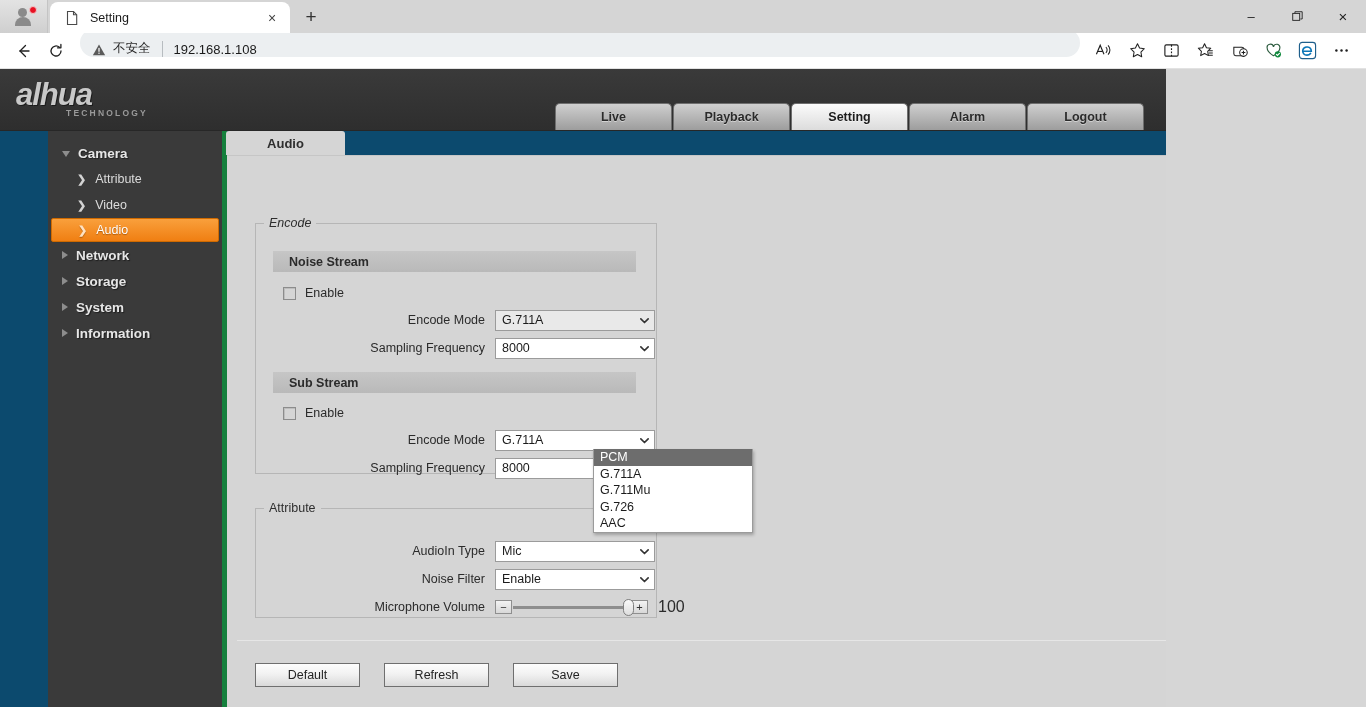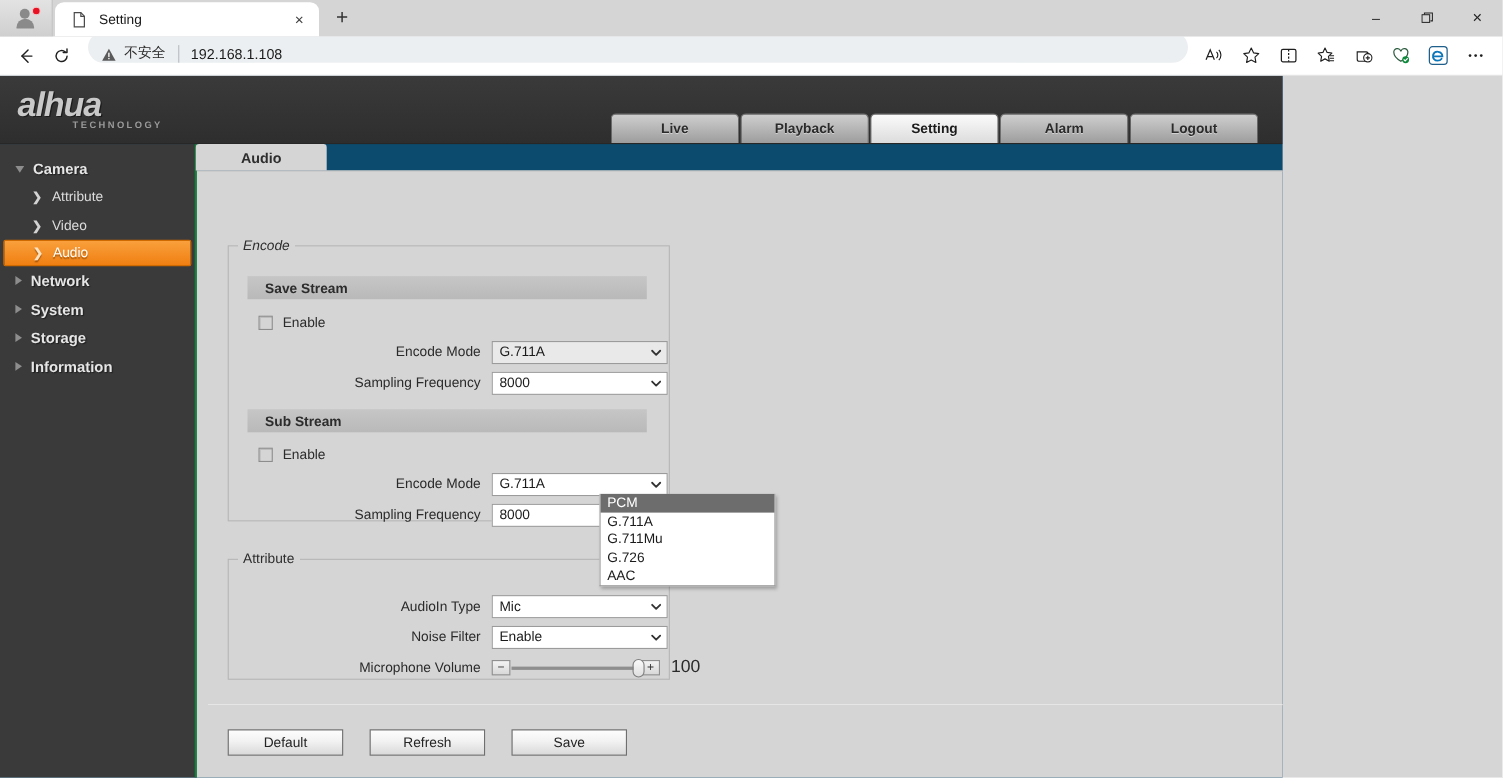--- a/index.html
+++ b/index.html
@@ -206,21 +206,22 @@
     color: #1c1c1c;
   }
 
   .body-row { display: flex; height: 576px; }
 
   .sidebar {
     width: 179px;
     background: #3a3a3a;
     padding-top: 9px;
     flex: 0 0 179px;
-    border-right: 2px solid #15803d;
+    border-right: 5px solid #15803d;
+    margin-left: 48px;
   }
   .side-group {
     height: 26px;
     display: flex; align-items: center;
     padding-left: 14px;
     font-size: 13.5px;
     font-weight: bold;
     color: #e6e6e6;
     text-shadow: 1px 1px 1px #1e1e1e;
   }
@@ -596,44 +597,44 @@
         <div class="side-sub active">
           <span class="chev">❯</span>
           <span>Audio</span>
         </div>
         <div class="side-group">
           <span class="tri tri-right"></span>
           <span>Network</span>
         </div>
         <div class="side-group">
           <span class="tri tri-right"></span>
-          <span>System</span>
+          <span>Storage</span>
         </div>
         <div class="side-group">
           <span class="tri tri-right"></span>
-          <span>Storage</span>
+          <span>System</span>
         </div>
         <div class="side-group">
           <span class="tri tri-right"></span>
           <span>Information</span>
         </div>
       </div>
 
       <div class="content">
         <div class="tabstrip">
           <div class="content-tab">Audio</div>
         </div>
 
         <div class="panel">
 
           <fieldset class="box" id="encode-box">
             <legend>Encode</legend>
           </fieldset>
 
-          <div class="stream-head" style="left:46px; top:95px;">Save Stream</div>
+          <div class="stream-head" style="left:46px; top:95px;">Noise Stream</div>
 
           <div class="row" style="left:56px; top:126px;">
             <span class="cb"></span>
             <span class="cb-label">Enable</span>
           </div>
 
           <div class="row" style="left:68px; top:153px;">
             <span class="row-label" style="width:190px;">Encode Mode</span>
             <span class="sel open-src" style="margin-left:10px;">
               <span class="sel-val">G.711A</span>

